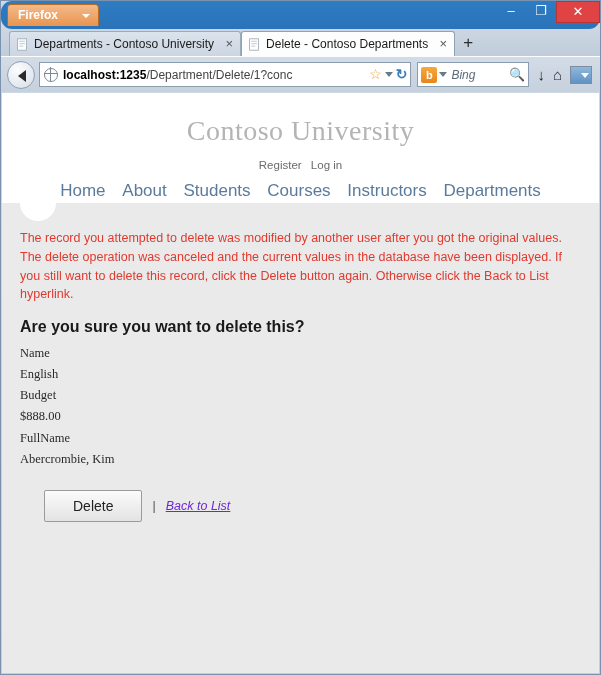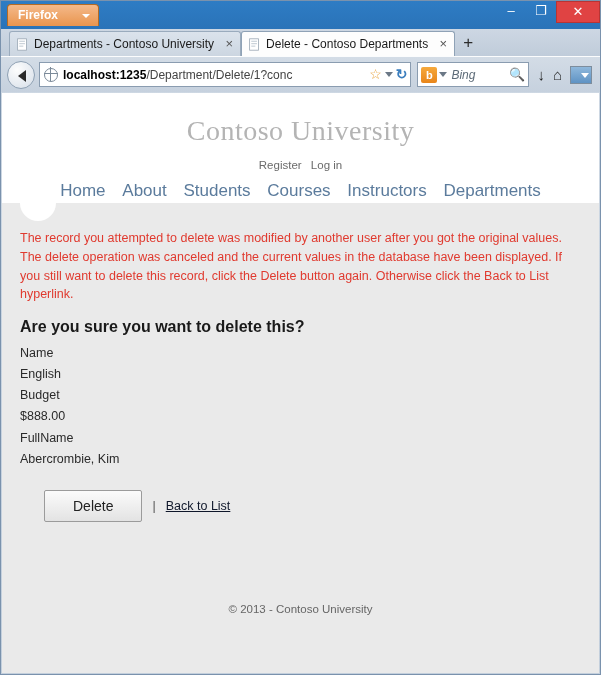--- a/index.html
+++ b/index.html
@@ -17,20 +17,21 @@
     background: #4a90d9;
     background: linear-gradient(#cfd9e4, #c3cfdc);
     border: 1px solid #7a92ad;
   }
   
   .titlebar {
     position: relative;
     height: 28px;
     background: linear-gradient(#2e7cc4, #2a73b8);
     padding: 0;
+    border-radius: 11px;
   }
   .ff-tab {
     position: absolute;
     left: 6px; top: 3px;
     width: 92px; height: 22px;
     background: linear-gradient(#f4b98a, #e9954e);
     border: 1px solid #b56b23;
     border-bottom: none;
     border-radius: 4px 4px 0 0;
     color: #fff;
@@ -330,42 +331,44 @@
   h2.confirm {
     font-size: 16px;
     margin: 0 0 8px 0;
     color: #1a1a1a;
   }
   .field-label, .field-value {
     font-size: 12.5px;
     color: #2a2a2a;
     margin: 0 0 3px 0;
     line-height: 1.45;
+    font-family: Liberation Serif, serif;
   }
   .actions {
     margin-top: 22px;
     display: flex;
     align-items: center;
     gap: 10px;
   }
   .delete-btn {
     background: linear-gradient(#fbfbfb, #e3e3e3);
     border: 1px solid #9b9b9b;
     border-radius: 2px;
     padding: 7px 28px;
     font-size: 14px;
     color: #222;
     font-family: "Liberation Sans", sans-serif;
     margin-left: 24px;
   }
   .sep { color: #555; font-size: 12.5px; }
   .backlink {
-    color: #0f172a;
+    color: #6d28d9;
     font-size: 12.5px;
     text-decoration: underline;
+    font-style: italic;
   }
   .footer {
     position: absolute;
     left: 0; right: 0;
     top: 510px;
     text-align: center;
     font-size: 11.5px;
     color: #666;
   }
 </style>
@@ -469,15 +472,14 @@
         <div class="field-value">Abercrombie, Kim</div>
       </div>
 
       <div class="actions">
         <button class="delete-btn">Delete</button>
         <span class="sep">|</span>
         <a class="backlink">Back to List</a>
       </div>
     </div>
 
-    <div class="footer">© 2013 - Contoso University</div>
   </div>
 </div>
 
 </body></html>

